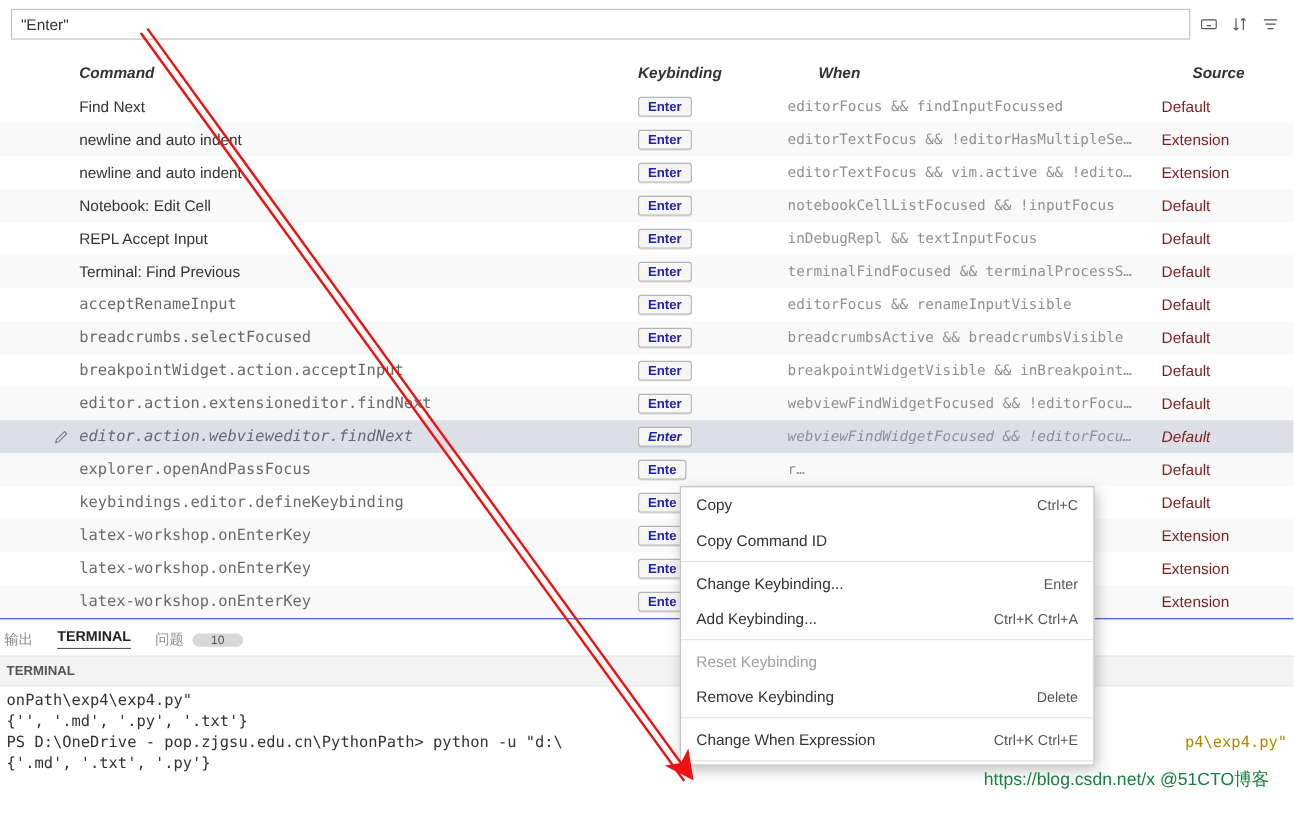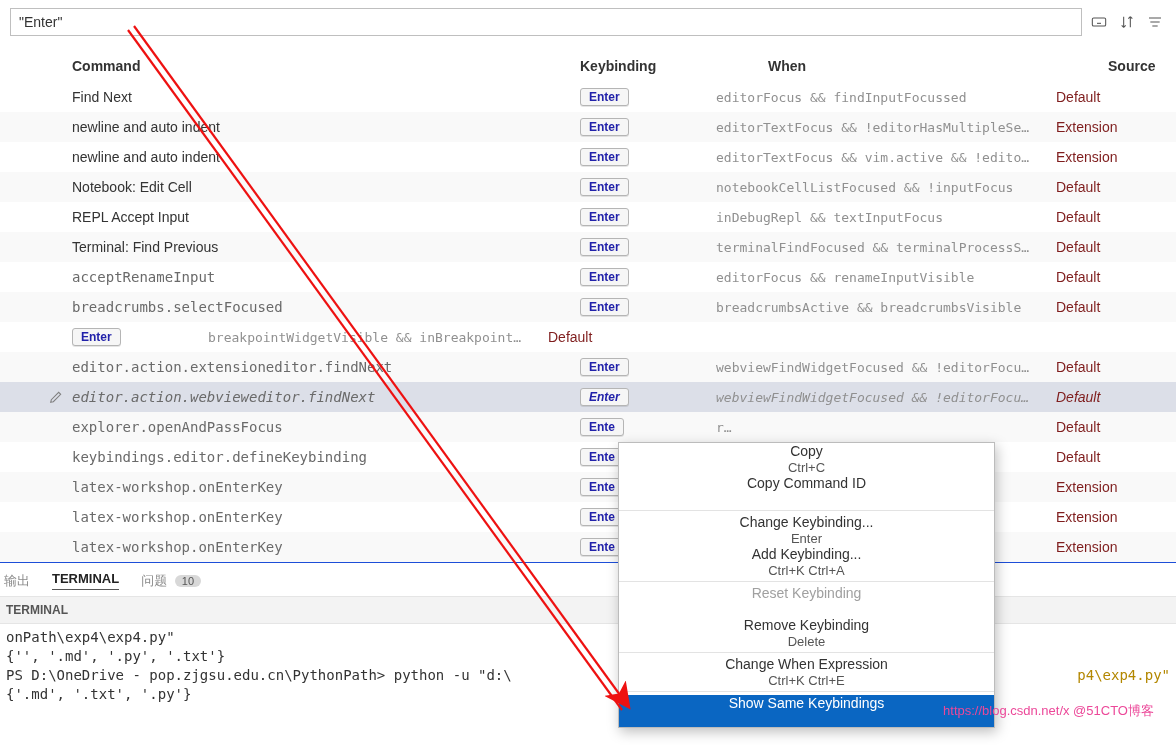--- a/index.html
+++ b/index.html
@@ -5,62 +5,62 @@
   * { box-sizing: border-box; margin: 0; padding: 0; }
   body { font-family: "Segoe UI", Arial, sans-serif; font-size: 14px; color: #333; background: #fff; width: 1176px; height: 745px; overflow: hidden; position: relative; }
   .mono { font-family: Consolas, "Courier New", monospace; }
   
   
   .search-row { display:flex; align-items:center; padding: 8px 10px 6px 10px; gap: 6px; }
   .search-input { flex:1; border:1px solid #bfbfbf; background:#fff; height:28px; padding:0 8px; font-size:14px; color:#333; }
   .sr-icon { width:22px; height:22px; display:flex; align-items:center; justify-content:center; color:#555; cursor:pointer; }
   
   
-  .thead { display:flex; padding: 16px 0 8px 72px; font-weight:700; color:#333; }
+  .thead { display:flex; padding: 16px 0 8px 72px; font-weight:700; color:#333;font-style:italic; }
   .col-command { width: 508px; }
   .col-key { width: 164px; }
-  .col-when { width: 340px; margin-left: 24px; }
+  .col-when { width: 340px; }
   .col-source { flex:1; }
   
   
   .rows { }
   .row { display:flex; align-items:center; height:30px; padding-left:40px; }
   .row.alt { background:#f9f9f9; }
   .row.selected { background:#dcdfe8;font-style:italic; }
   .cell-icon { width:32px; display:flex; align-items:center; justify-content:center; color:#808080; }
   .cell-command { width:508px; white-space:nowrap; overflow:hidden; text-overflow:ellipsis; font-size:14px; }
   .cell-command.mono { font-family: Consolas, monospace; color:#6a6a6a; font-size:14px; }
   .cell-key { width:136px; }
   .keytag { display:inline-block; border:1px solid #b5b5b5; border-radius:3px; background:#f6f6f6; padding:1px 8px; font-size:12px; color:#2222aa; font-weight:600; box-shadow: 0 1px 0 rgba(0,0,0,0.1); }
   .cell-when { width:340px; font-family: Consolas, monospace; color:#909090; font-size:13px; white-space:nowrap; overflow:hidden; text-overflow:ellipsis; }
   .cell-source { flex:1; font-size:14px; color:#7f1d1d; }
   
   
   .panel-tabs { display:flex; align-items:center; gap:22px; border-top:1px solid #1d4ed8; padding:8px 0 6px 4px; font-size:13px; }
   .panel-tab { color:#8a8a8a; cursor:pointer; }
   .panel-tab.active { color:#222; font-weight:600; border-bottom:1px solid #555; padding-bottom:3px; }
-  .panel-badge { background:#d8d8d8; color:#555; border-radius:9px; padding:0 7px; font-size:11px; margin-left:4px; }
+  .panel-badge { background:#d8d8d8; color:#555; border-radius:9px; padding:0 17px; font-size:11px; margin-left:4px; }
   
   .term-title { background:#f3f3f3; border-top:1px solid #e5e5e5; border-bottom:1px solid #e5e5e5; padding:6px 6px; font-size:12px; color:#555; font-weight:700; }
   .term-body { padding:4px 6px 0 6px; font-family: Consolas, monospace; font-size:14px; color:#333; line-height:1.35; white-space:pre; position:relative; }
   .term-body .path-hl { color:#b38700; }
   
   
   .ctxmenu { position:absolute; left:618px; top:442px; width:377px; background:#fff; border:1px solid #bcbcbc; box-shadow: 2px 4px 12px rgba(0,0,0,0.25); z-index:50; font-size:14px; }
-  .ctx-item { display:flex; justify-content:space-between; align-items:center; height:32px; padding:0 14px; cursor:pointer;flex-direction:column; }
+  .ctx-item { display:flex; justify-content:space-between; align-items:center; height:32px; padding:0 14px; cursor:pointer; }
   .ctx-item.disabled { color:#a0a0a0; cursor:default; }
   .ctx-item.highlight { background:#0a66c2; color:#fff; }
   .ctx-sep { height:1px; background:#e3e3e3; margin:3px 0; }
   .ctx-shortcut { color:#555; font-size:13px; }
   .ctx-item.highlight .ctx-shortcut { color:#fff; }
   
   
   .arrow-svg { position:absolute; left:0; top:0; pointer-events:none; z-index:100; }
   
-  .watermark { position:absolute; right:22px; bottom:25px; color:#ec4899; font-size:13px; font-family: Arial, sans-serif; z-index:60;margin-left:20px; }
+  .watermark { position:absolute; right:22px; bottom:25px; color:#15803d; font-size:16px; font-family: Arial, sans-serif; z-index:60;margin-left:20px; }
   
   svg.icon { width:16px; height:16px; }
 </style>
 </head>
 <body>
 
 <div class="search-row">
   <input class="search-input" value="&quot;Enter&quot;" style="">
   <span class="sr-icon">
     <svg class="icon" viewBox="0 0 24 24" fill="none" stroke="currentColor" stroke-width="1.6">
@@ -139,20 +139,21 @@
     </div>
     <div class="row alt">
       <div class="cell-icon"></div>
       <div class="cell-command mono">breadcrumbs.selectFocused</div>
       <div class="cell-key"><span class="keytag">Enter</span></div>
       <div class="cell-when">breadcrumbsActive &amp;&amp; breadcrumbsVisible</div>
       <div class="cell-source">Default</div>
     </div>
     <div class="row">
       <div class="cell-icon"></div>
+      <div class="cell-command mono">breakpointWidget.action.acceptInput</div>
       <div class="cell-key"><span class="keytag">Enter</span></div>
       <div class="cell-when">breakpointWidgetVisible &amp;&amp; inBreakpoint…</div>
       <div class="cell-source">Default</div>
     </div>
     <div class="row alt">
       <div class="cell-icon"></div>
       <div class="cell-command mono">editor.action.extensioneditor.findNext</div>
       <div class="cell-key"><span class="keytag">Enter</span></div>
       <div class="cell-when">webviewFindWidgetFocused &amp;&amp; !editorFocu…</div>
       <div class="cell-source">Default</div>
@@ -246,24 +247,20 @@
     <div class="ctx-item">
       <span>Remove Keybinding</span>
       <span class="ctx-shortcut">Delete</span>
     </div>
     <div class="ctx-sep"></div>
     <div class="ctx-item">
       <span>Change When Expression</span>
       <span class="ctx-shortcut">Ctrl+K Ctrl+E</span>
     </div>
     <div class="ctx-sep"></div>
-    <div class="ctx-item highlight">
-      <span>Show Same Keybindings</span>
-      <span class="ctx-shortcut"></span>
-    </div>
   </div>
 
 <svg class="arrow-svg" width="1176" height="745">
   <defs>
     <marker id="ah" markerWidth="12" markerHeight="12" refX="10" refY="6" orient="auto">
       <path d="M0,0 L12,6 L0,12 L3,6 Z" fill="#e11"></path>
     </marker>
   </defs>
   <line x1="128" y1="30" x2="622" y2="710" stroke="#e11" stroke-width="2.2"></line>
   <line x1="134" y1="26" x2="628" y2="706" stroke="#e11" stroke-width="2.2" marker-end="url(#ah)"></line>

